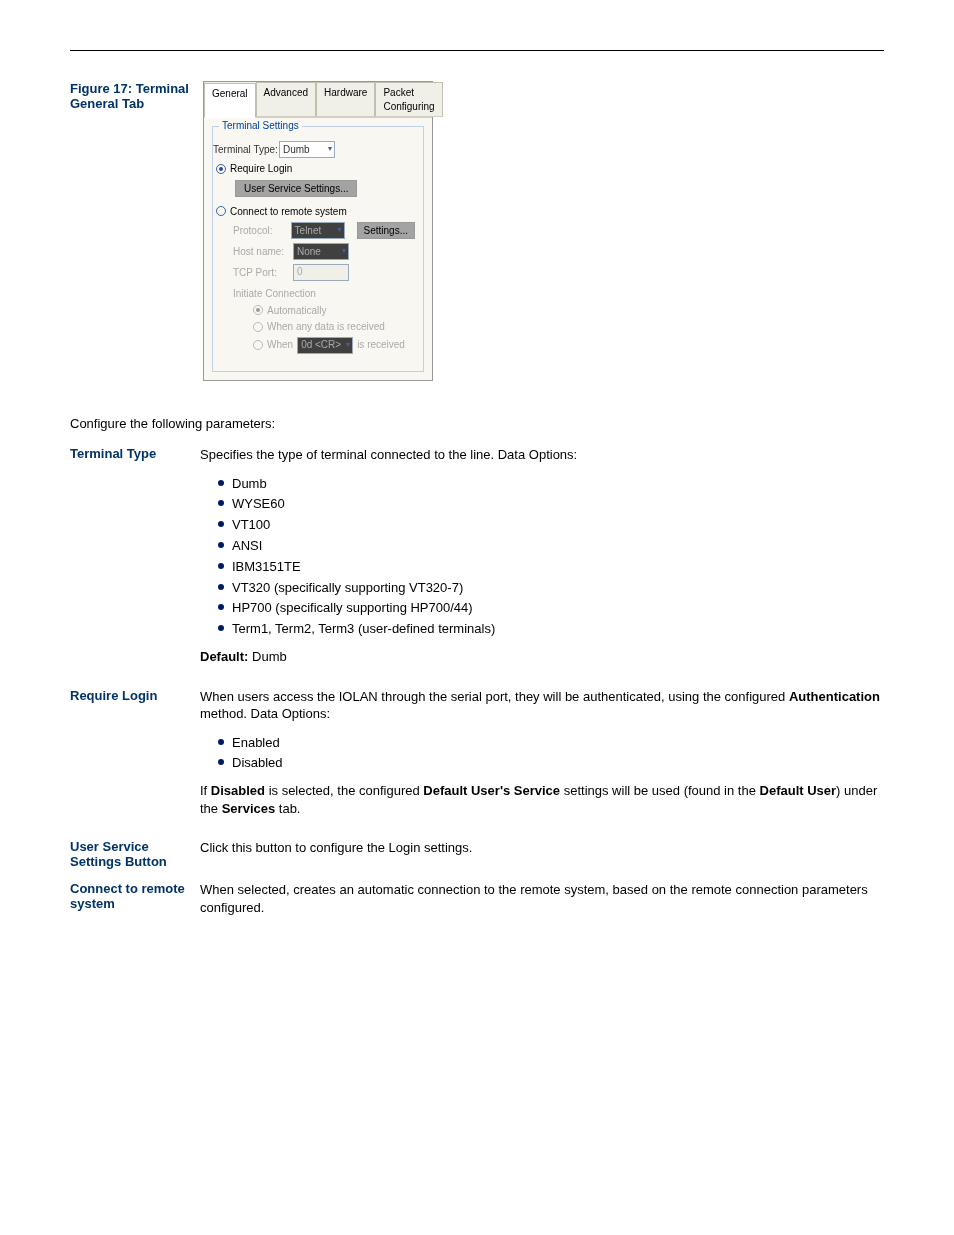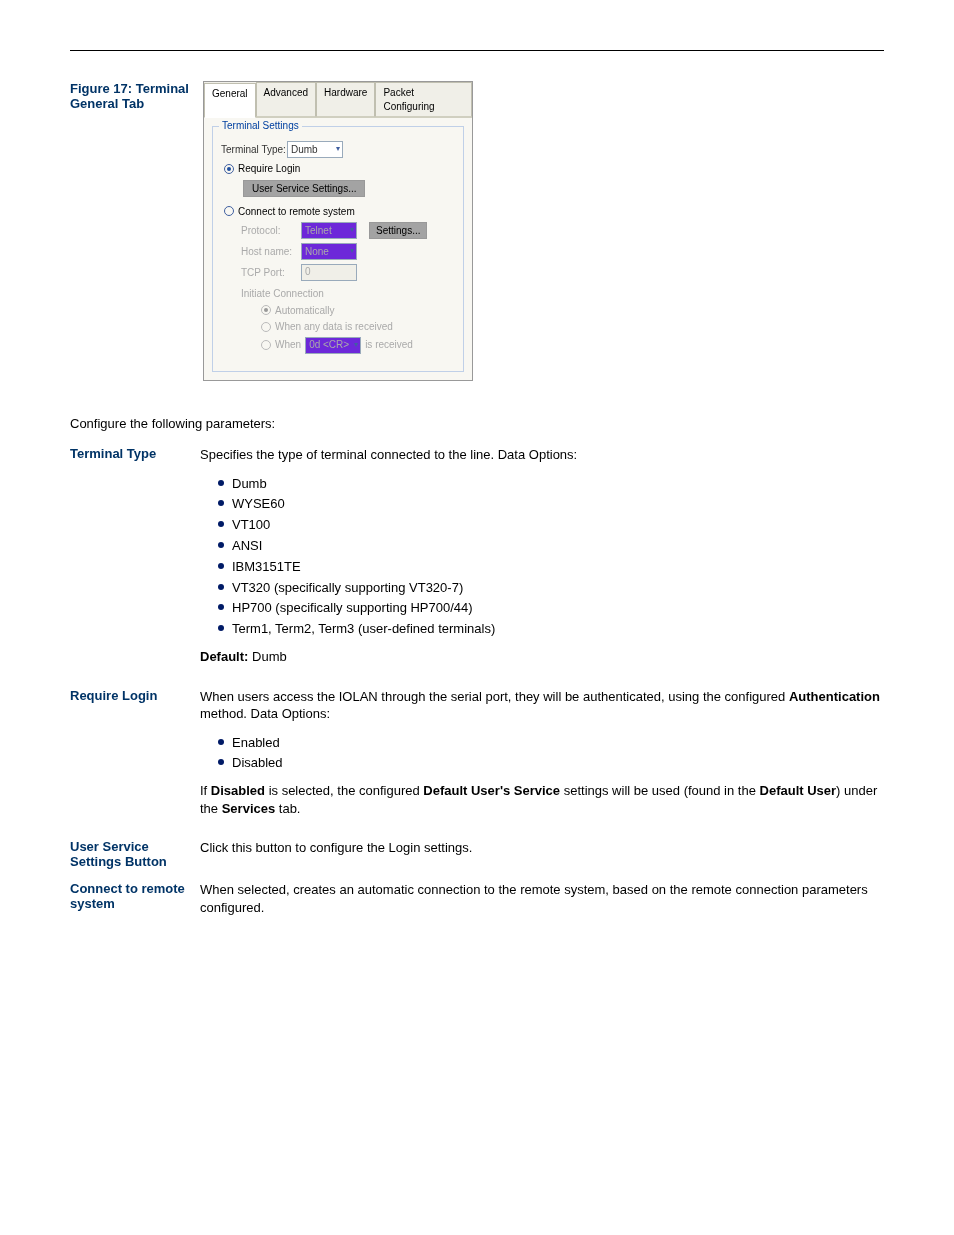--- a/index.html
+++ b/index.html
@@ -2,32 +2,32 @@
 <html><head>
 <meta charset="utf-8">
 <style>
 * { margin: 0; padding: 0; box-sizing: border-box; }
 body { font-family: Arial, sans-serif; background: #fff; width: 954px; }
 .page { padding: 50px 70px; }
 .header-rule { border-top: 1px solid #000; margin-bottom: 30px; }
 .header-text { font-size: 11px; color: #003366; text-align: right; padding-bottom: 4px; }
 
 
-.dialog { width: 270px; border: 1px solid #999; background: #f8f7f2; margin: 0 0 20px 3px; }
+.dialog { width: 230px; border: 1px solid #999; background: #f8f7f2; margin: 0 0 20px 3px; }
 .tabstrip { display: flex; background: #f0efe8; border-bottom: 1px solid #d0cfc0; font-size: 10px; }
 .tabstrip .tab { padding: 3px 7px; border: 1px solid #c0bfb0; border-bottom: 1px solid #fff; background: #fff; position: relative; top: 1px; }
 .tabstrip .tab.inactive { background: #f0efe8; border-bottom: 1px solid #d0cfc0; top: 0; }
-.groupbox { border: 1px solid #c0d0e8; margin: 8px; padding: 10px 8px 14px 8px; position: relative; }
+.groupbox { border: 1px solid #c0d0e8; margin: 8px; padding: 10px 8px 14px 0; position: relative; }
 .groupbox-title { position: absolute; top: -8px; left: 6px; background: #f8f7f2; padding: 0 3px; font-size: 10px; color: #0040a0; }
 .form-row { display: flex; align-items: center; margin: 4px 0; font-size: 10px; color: #333; }
 .form-row.disabled { color: #aaa; }
 .form-label { width: 66px; }
 .form-label-indent { margin-left: 20px; width: 60px; }
 .dlg-select { width: 56px; height: 17px; font-size: 10px; border: 1px solid #9ab; background: #fff; display: flex; align-items: center; padding-left: 3px; position: relative; }
-.dlg-select.disabled { background: #6d28d9; color: #aaa; }
+.dlg-select.disabled { background: #404040; color: #aaa; }
 .dlg-select::after { content: "▾"; position: absolute; right: 2px; font-size: 8px; color: #4060a0; }
 .dlg-input { width: 56px; height: 17px; font-size: 10px; border: 1px solid #9ab; background: #f0efe8; padding-left: 3px; color: #aaa; }
 .dlg-button { font-size: 10px; padding: 2px 8px; border: 1px solid #999; background: #a3a3a3; margin-left: 22px; }
 .dlg-button.small { margin-left: 12px; padding: 2px 6px; }
 .radio { width: 10px; height: 10px; border: 1px solid #4060a0; border-radius: 50%; margin-right: 4px; display: inline-block; position: relative; }
 .radio.selected::after { content: ""; position: absolute; width: 4px; height: 4px; background: #2050a0; border-radius: 50%; top: 2px; left: 2px; }
 .radio.gray { border-color: #bbb; }
 .radio.gray.selected::after { background: #999; }
 .radio-row { display: flex; align-items: center; margin: 3px 0 3px 3px; font-size: 10px; }
 .radio-row.lv2 { margin-left: 40px; color: #aaa; }

